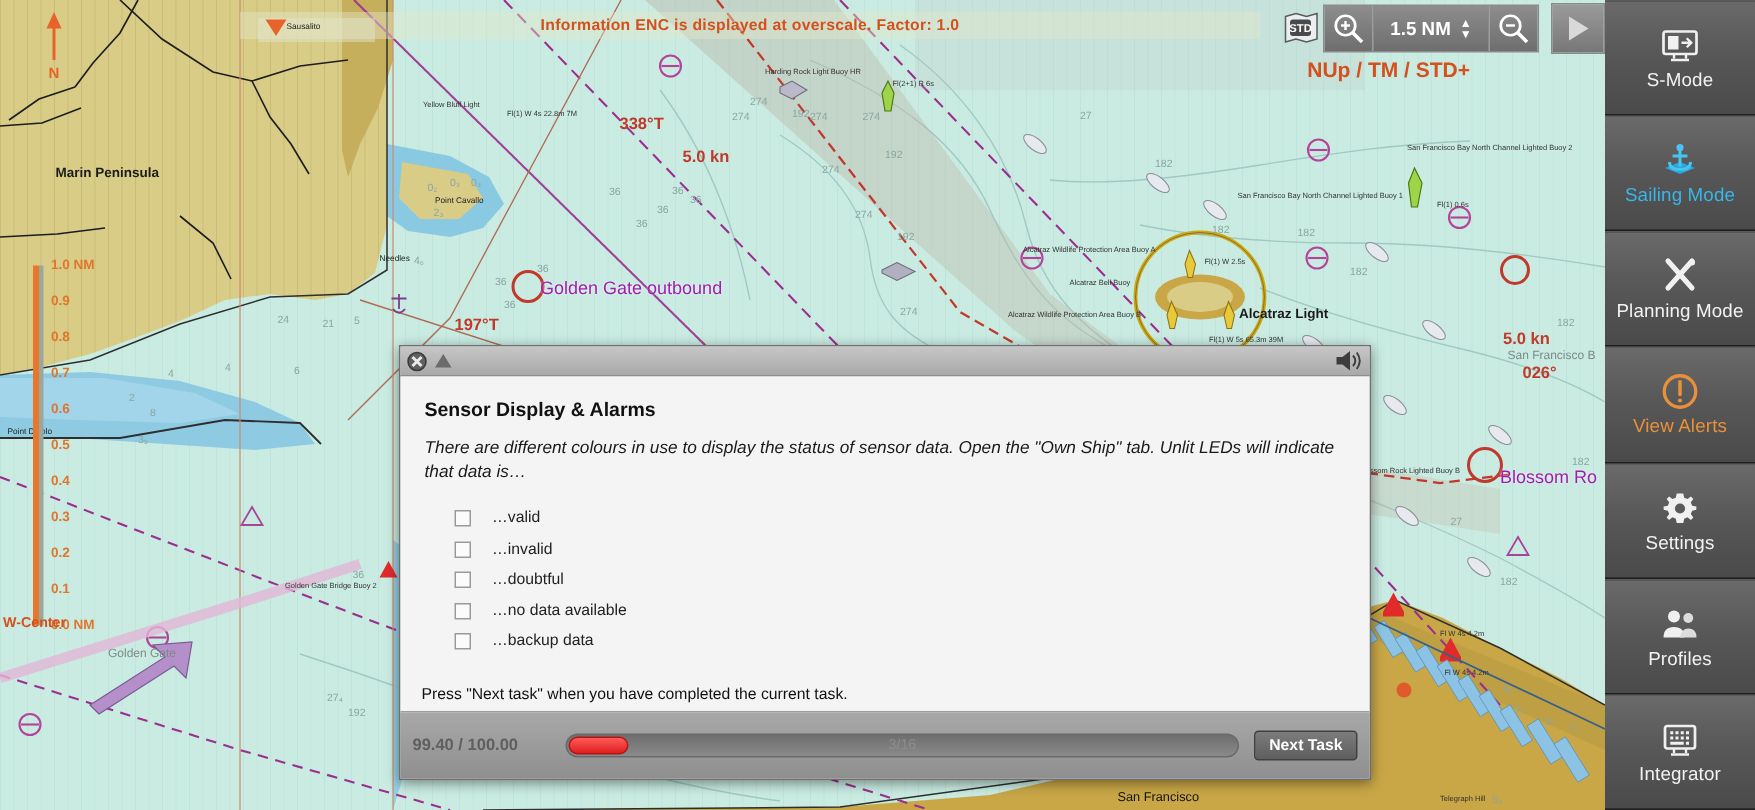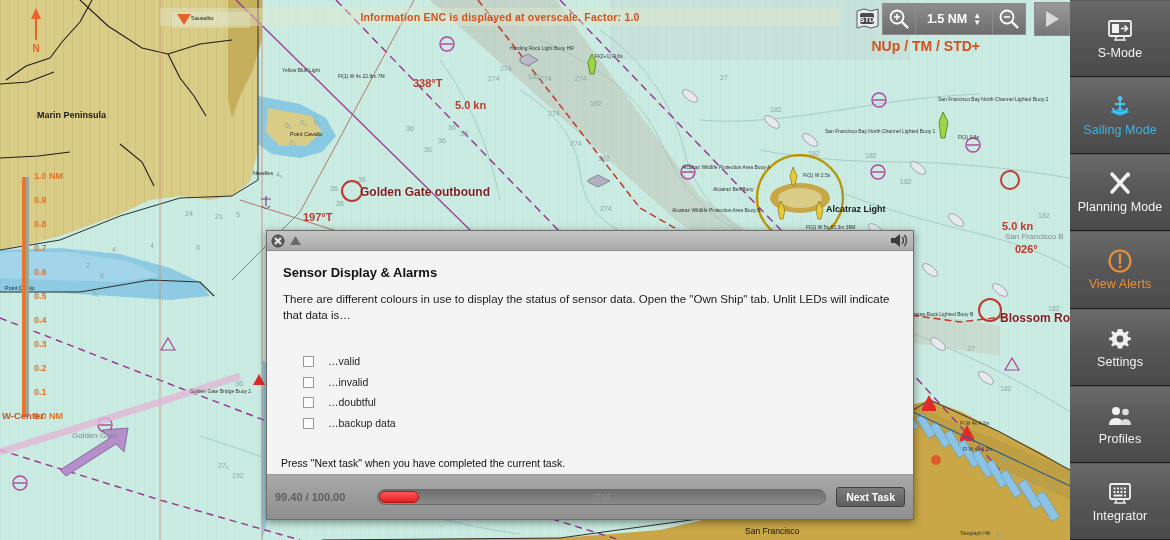--- a/index.html
+++ b/index.html
@@ -22,21 +22,21 @@
 
   .map-label {
     position: absolute;
     font-family: "Liberation Sans", sans-serif;
     white-space: nowrap;
     pointer-events: none;
   }
   .lbl-land   { font-size: 9px; color: #1b1b1b; font-weight: 600; }
   .lbl-tiny   { font-size: 5.5px; color: #222; }
   .lbl-tiny2  { font-size: 5px; color: #333; }
-  .lbl-orange { font-size: 12px; color: #7f1d1d; font-weight: bold;
+  .lbl-orange { font-size: 12px; color: #a21caf; font-weight: normal;
                 text-shadow: 0 0 2px rgba(255,255,255,.7); }
   .lbl-route  { font-size: 11px; color: #c0392b; font-weight: bold; }
   .lbl-gray   { font-size: 8px; color: #7c8a88; }
   .lbl-depth  { font-size: 7px; color: #8aa6a2; }
   .lbl-sf     { font-size: 8.5px; color: #111; font-weight: 400; }
 
   
   #overscale-banner {
     position: absolute; left: 160px; top: 8px;
     width: 680px; height: 18px;
@@ -121,21 +121,21 @@
   }
   #dialog-titlebar {
     height: 20px; flex: 0 0 20px;
     background: linear-gradient(#c6c6c6,#a9a9a9);
     border-bottom: 1px solid #8d8d8d;
     display: flex; align-items: center; padding: 0 4px; gap: 4px;
   }
   .title-ico { cursor: pointer; display: flex; align-items: center; }
   #dialog-body { flex: 1 1 auto; padding: 14px 16px 0 16px; background: #f4f4f4; overflow: hidden; }
   #dialog-title { font-size: 13px; font-weight: bold; color: #111; margin-bottom: 12px; }
-  #dialog-desc { font-size: 11.5px; color: #1a1a1a; line-height: 1.35; margin-bottom: 32px; }
+  #dialog-desc { font-size: 11.5px; color: #1a1a1a; line-height: 1.35; margin-bottom: 16px; font-style: italic; }
   .check-row { display: flex; align-items: flex-end; gap: 14px; padding-left: 20px; margin-bottom: 8.5px; }
   .check-box { width: 11px; height: 11px; border: 1px solid #9a9a9a; background: #fbfbfb;
                flex: 0 0 11px; cursor: pointer; }
   .check-label { font-size: 10.5px; color: #222; }
   #dialog-hint {
     flex: 0 0 20px; font-size: 10.5px; color: #111;
     padding: 2px 0 0 14px; background: #f4f4f4;
     border-bottom: 1px solid #9b9b9b;
   }
   #dialog-footer {
@@ -639,20 +639,24 @@
           <div class="check-row">
             <span class="check-box"></span>
             <span class="check-label">…invalid</span>
           </div>
           <div class="check-row">
             <span class="check-box"></span>
             <span class="check-label">…doubtful</span>
           </div>
           <div class="check-row">
             <span class="check-box"></span>
+            <span class="check-label">…no data available</span>
+          </div>
+          <div class="check-row">
+            <span class="check-box"></span>
             <span class="check-label">…backup data</span>
           </div>
         </div>
     </div>
 
     <div id="dialog-hint">Press "Next task" when you have completed the current task.</div>
 
     <div id="dialog-footer">
       <span id="progress-text">99.40 / 100.00</span>
       <div id="progress-track">

